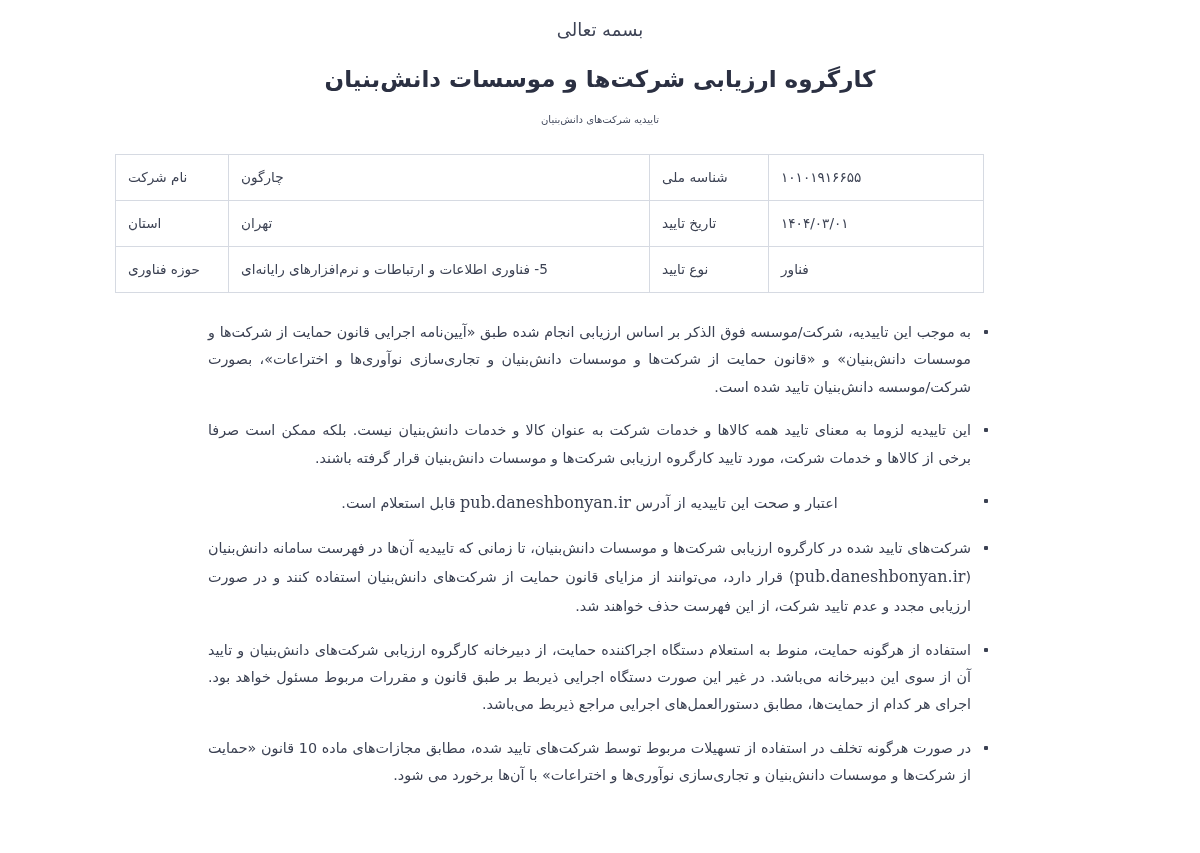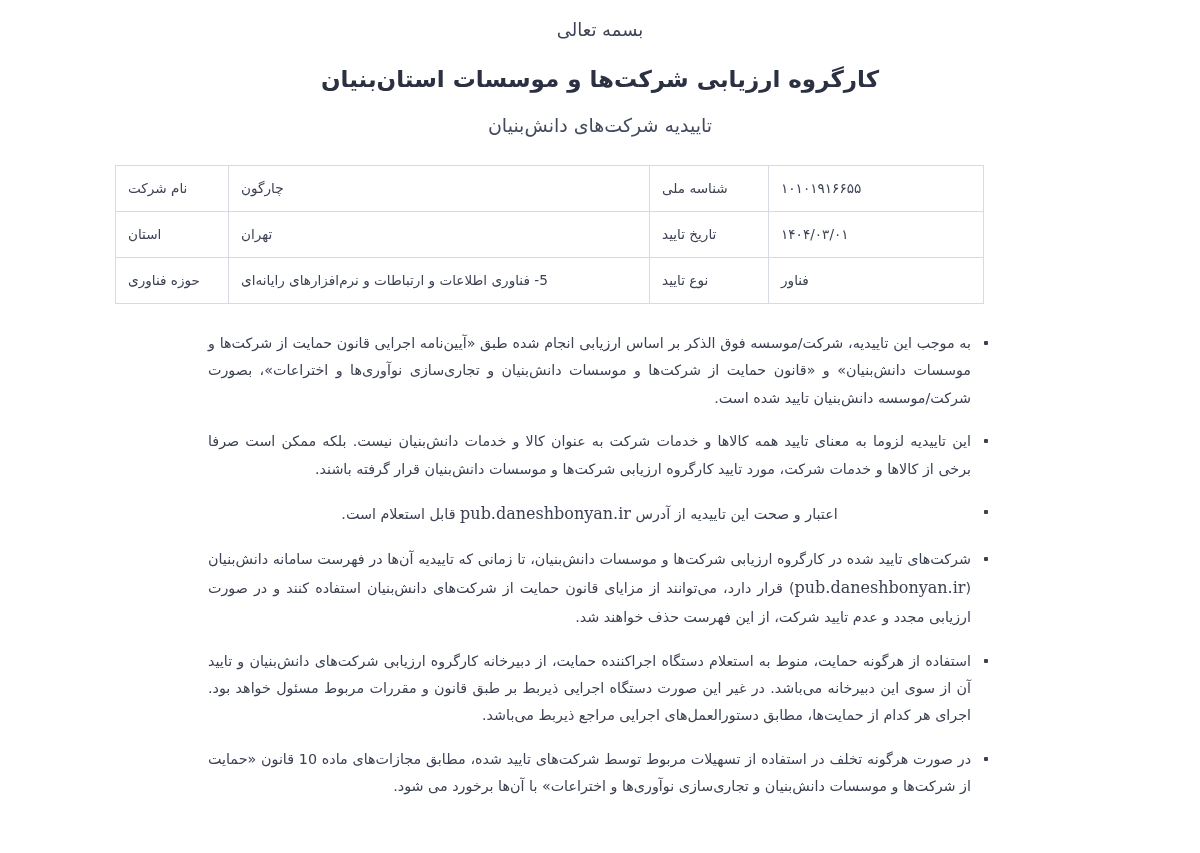--- a/index.html
+++ b/index.html
@@ -34,21 +34,21 @@
   .main-title {
     text-align: center;
     font-size: 23px;
     font-weight: 700;
     color: #2b3042;
     margin-top: 26px;
     letter-spacing: -0.2px;
   }
   .sub-title {
     text-align: center;
-    font-size: 19px;
+    font-size: 10px;
     color: #434a5d;
     margin-top: 22px;
   }
 
   
   .table-wrap {
     margin: 29px auto 0 auto;
     width: 768px;
   }
   table.info {
@@ -123,21 +123,21 @@
     font-size: 16px;
   }
 </style>
 </head>
 <body>
 
 <div class="page">
 
   <div class="bismillah">بسمه تعالی</div>
 
-  <div class="main-title">کارگروه ارزیابی شرکت‌ها و موسسات استان‌بنیان</div>
+  <div class="main-title">کارگروه ارزیابی شرکت‌ها و موسسات دانش‌بنیان</div>
 
   <div class="sub-title">تاییدیه شرکت‌های دانش‌بنیان</div>
 
   <div class="table-wrap">
     <table class="info">
       <tbody>
         <tr>
           <td class="c-value2">۱۰۱۰۱۹۱۶۶۵۵</td>
           <td class="c-label2">شناسه ملی</td>
           <td class="c-value">چارگون</td>

